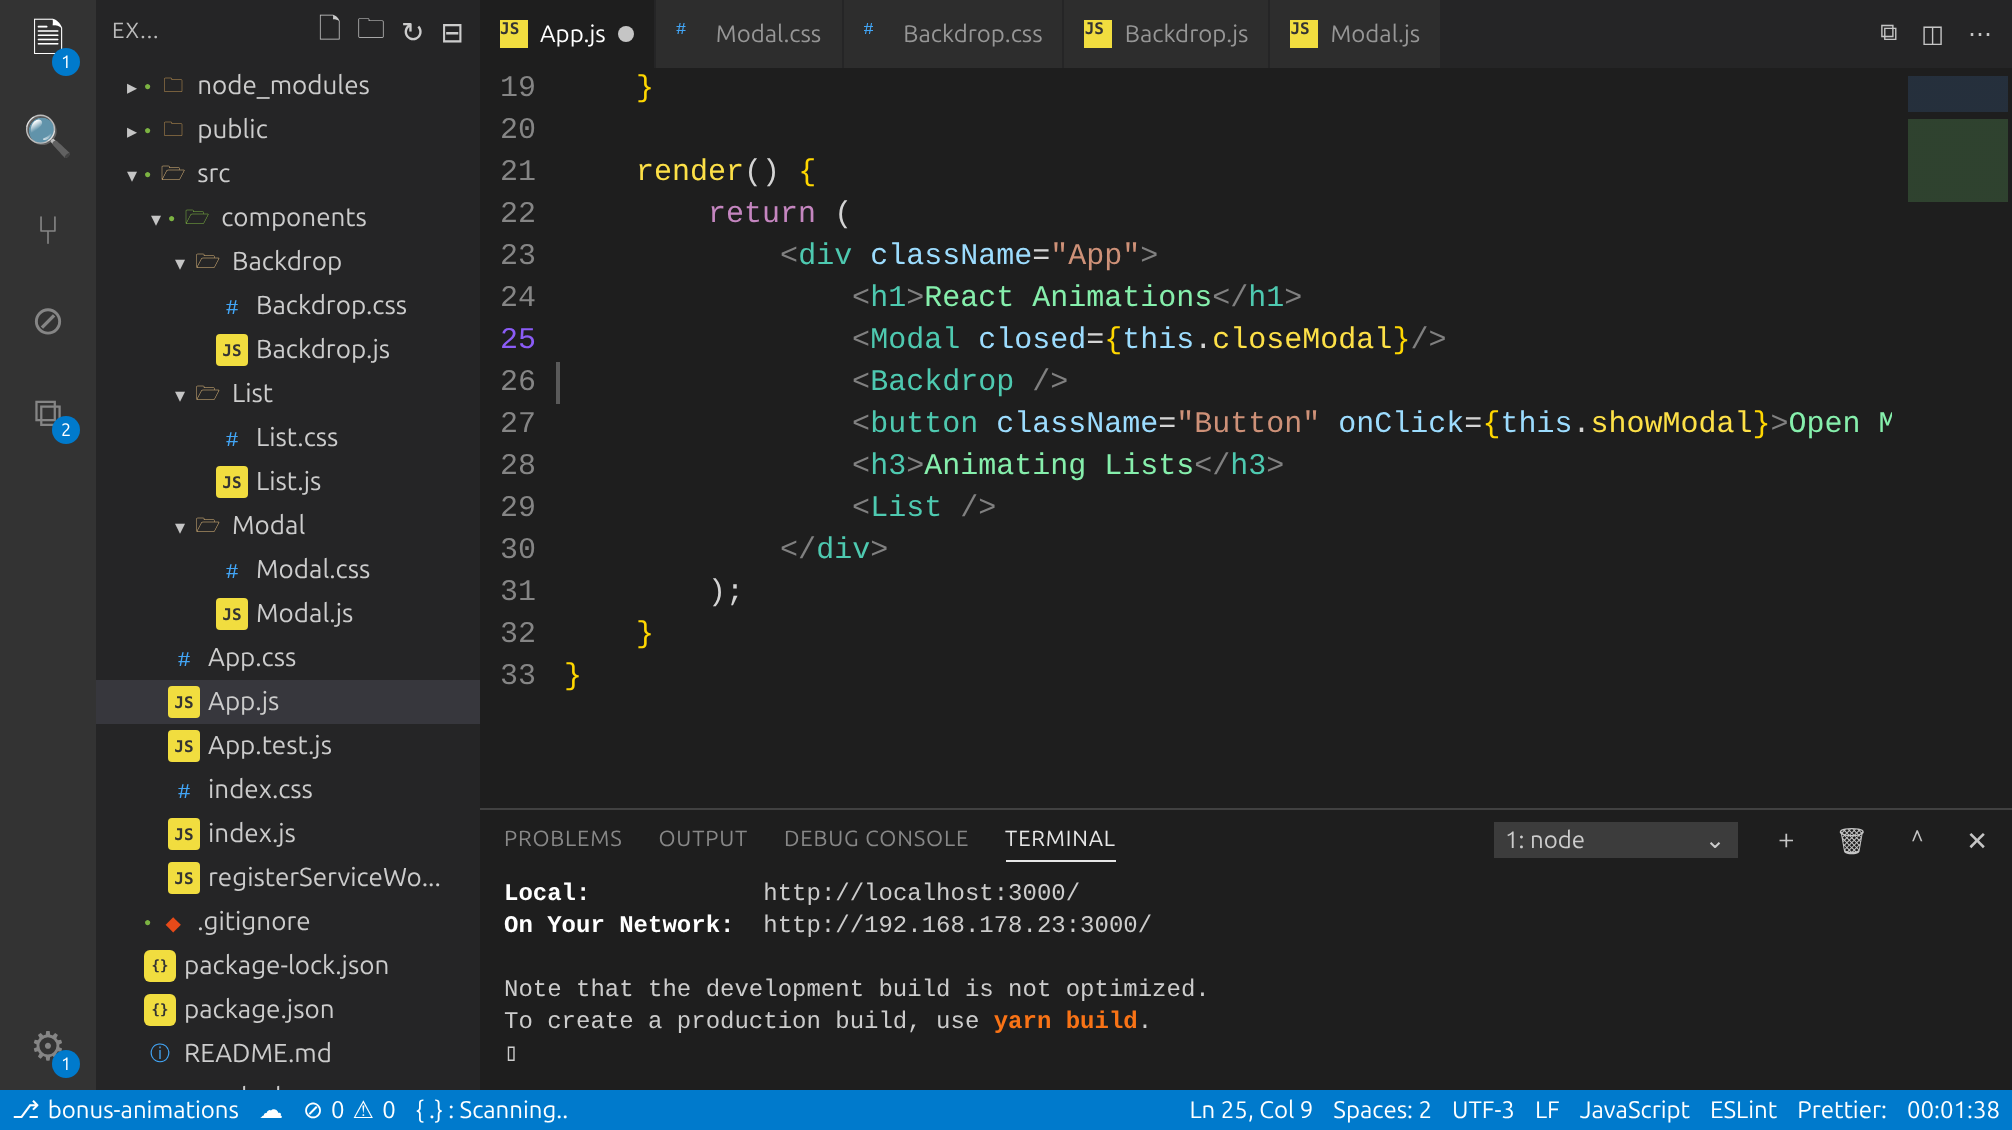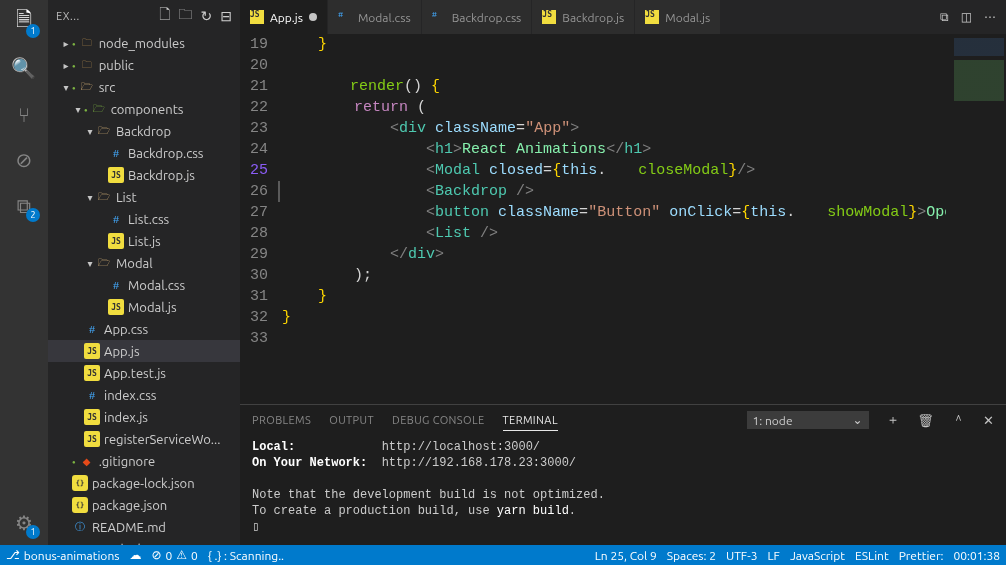--- a/index.html
+++ b/index.html
@@ -42,31 +42,31 @@
 .editor-split { flex:1; display:flex; min-height:0; }
 .editor { flex:1; display:flex; font-family:Consolas,"Courier New",monospace; font-size:15px; line-height:21px; overflow:hidden; }
 .gutter { text-align:right; color:#858585; padding:0 14px 0 10px; user-select:none; }
 .gutter .ln { height:21px; }
 .gutter .ln.cur { color:#8b5cf6; }
 .code { flex:1; position:relative; }
 .code .line { height:21px; white-space:pre; }
 .code .cursor-line { position:absolute; left:-4px; top:147px; height:21px; width:2px; background:#5a5a5a; }
 .minimap { width:60px; background:#1e1e1e; position:relative; }
 .minimap .mm { position:absolute; top:4px; right:2px; width:50px; height:90px; background:linear-gradient(#2a3b50 0%,#2a3b50 20%,#1e1e1e 20%,#1e1e1e 24%,#3a5a3a 24%,#3a5a3a 70%,#1e1e1e 70%); opacity:.6; }
-.t-k { color:#c586c0; } .t-f { color:#84cc16;margin-left:32px; } .t-p { color:#d4d4d4; } .t-b { color:#ffd700; } .t-tag { color:#4ec9b0; } .t-attr { color:#9cdcfe; } .t-str { color:#ce9178; } .t-br { color:#808080; } .t-var { color:#9cdcfe; } .t-txt { color:#86efac;text-align:right; }
+.t-k { color:#c586c0; } .t-f { color:#fde047; } .t-p { color:#d4d4d4; } .t-b { color:#ffd700; } .t-tag { color:#4ec9b0; } .t-attr { color:#9cdcfe; } .t-str { color:#ce9178; } .t-br { color:#808080; } .t-var { color:#9cdcfe; } .t-txt { color:#86efac;text-align:right; }
 .panel { height:141px; background:#1e1e1e; border-top:1px solid #414141; display:flex; flex-direction:column; }
 .panel-tabs { display:flex; align-items:center; height:30px; padding:0 12px; gap:18px; }
 .ptab { color:#888; font-size:11px; letter-spacing:.4px; cursor:pointer; padding:4px 0; }
 .ptab.active { color:#e7e7e7; border-bottom:1px solid #e7e7e7; }
 .panel-tabs .spacer { flex:1; }
 .panel-tabs .pselect { background:#3c3c3c; color:#ccc; padding:2px 6px; font-size:12px; display:flex; align-items:center; gap:60px; cursor:pointer; }
 .panel-tabs .picon { color:#c5c5c5; cursor:pointer; font-size:13px; }
 .panel-body { flex:1; padding:4px 12px; font-family:Consolas,"Courier New",monospace; font-size:12px; line-height:16px; color:#ccc; overflow:hidden; }
 .panel-body b { color:#fff; font-weight:bold; }
-.panel-body .yb { color:#ffffff; font-weight:normal; }
+.panel-body .yb { color:#f97316; font-weight:bold; }
 .statusbar { height:20px; background:#007acc; color:#fff; display:flex; align-items:center; font-size:12px; padding:0 6px; gap:10px; }
 .statusbar .sb-item { display:flex; align-items:center; gap:4px; cursor:pointer; }
 .statusbar .spacer { flex:1; }
 </style>
 </head>
 <body>
 
 <div class="root">
 
   <div class="activity-bar">
@@ -273,20 +273,21 @@
             <div class="cursor-line"></div>
             <div class="line">    <span class="t-b">}</span></div>
             <div class="line"></div>
             <div class="line">    <span class="t-f">render</span><span class="t-p">()</span> <span class="t-b">{</span></div>
             <div class="line">        <span class="t-k">return</span> <span class="t-p">(</span></div>
             <div class="line">            <span class="t-br">&lt;</span><span class="t-tag">div</span> <span class="t-attr">className</span><span class="t-p">=</span><span class="t-str">"App"</span><span class="t-br">&gt;</span></div>
             <div class="line">                <span class="t-br">&lt;</span><span class="t-tag">h1</span><span class="t-br">&gt;</span><span class="t-txt">React Animations</span><span class="t-br">&lt;/</span><span class="t-tag">h1</span><span class="t-br">&gt;</span></div>
             <div class="line">                <span class="t-br">&lt;</span><span class="t-tag">Modal</span> <span class="t-attr">closed</span><span class="t-p">=</span><span class="t-b">{</span><span class="t-var">this</span><span class="t-p">.</span><span class="t-f">closeModal</span><span class="t-b">}</span><span class="t-br">/&gt;</span></div>
             <div class="line">                <span class="t-br">&lt;</span><span class="t-tag">Backdrop</span> <span class="t-br">/&gt;</span></div>
             <div class="line">                <span class="t-br">&lt;</span><span class="t-tag">button</span> <span class="t-attr">className</span><span class="t-p">=</span><span class="t-str">"Button"</span> <span class="t-attr">onClick</span><span class="t-p">=</span><span class="t-b">{</span><span class="t-var">this</span><span class="t-p">.</span><span class="t-f">showModal</span><span class="t-b">}</span><span class="t-br">&gt;</span><span class="t-txt">Open Mod</span></div>
+            <div class="line">                <span class="t-br">&lt;</span><span class="t-tag">h3</span><span class="t-br">&gt;</span><span class="t-txt">Animating Lists</span><span class="t-br">&lt;/</span><span class="t-tag">h3</span><span class="t-br">&gt;</span></div>
             <div class="line">                <span class="t-br">&lt;</span><span class="t-tag">List</span> <span class="t-br">/&gt;</span></div>
             <div class="line">            <span class="t-br">&lt;/</span><span class="t-tag">div</span><span class="t-br">&gt;</span></div>
             <div class="line">        <span class="t-p">);</span></div>
             <div class="line">    <span class="t-b">}</span></div>
             <div class="line"><span class="t-b">}</span></div>
           </div>
       </div>
       <div class="minimap">
           <div class="mm"></div>
         </div>

